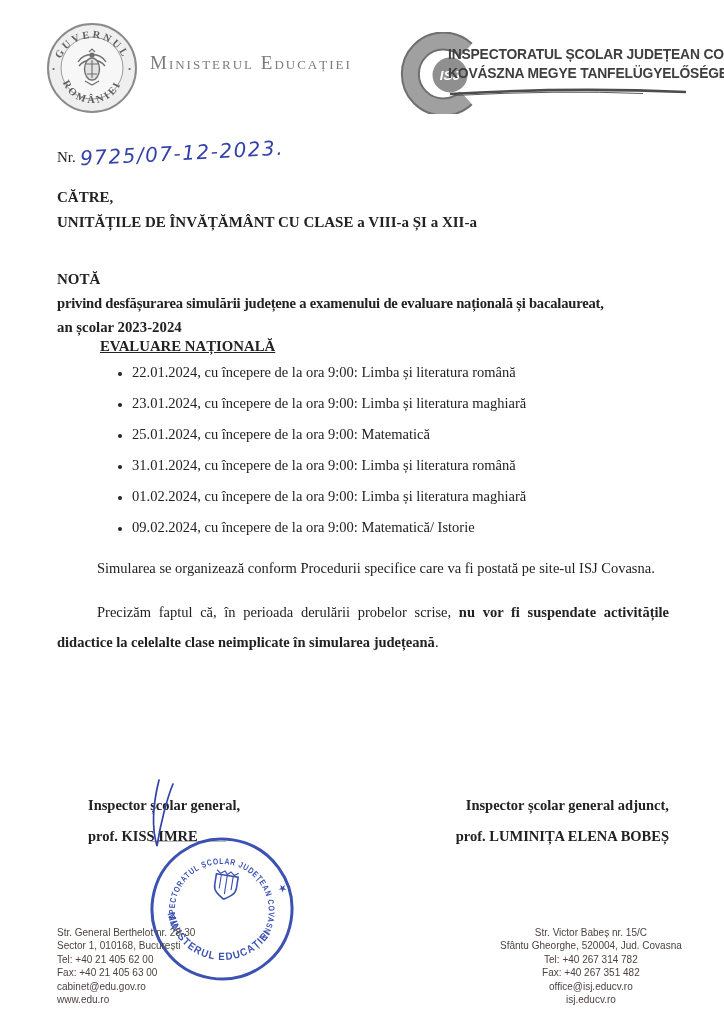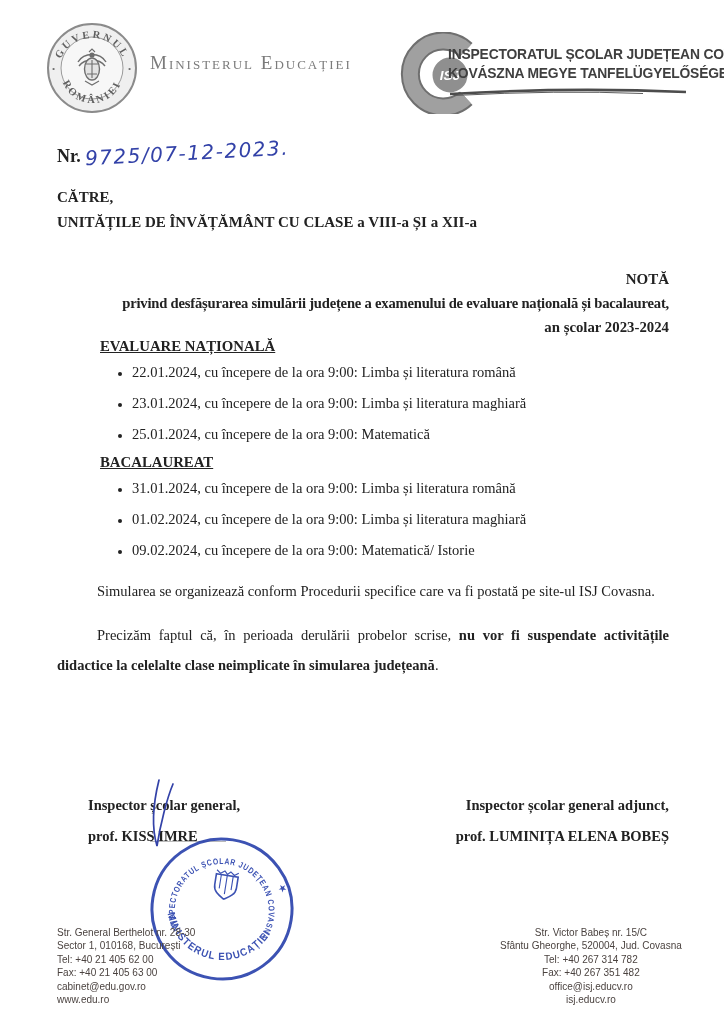--- a/index.html
+++ b/index.html
@@ -13,26 +13,26 @@
   .isj-logo{position:absolute;left:386px;top:32px;width:100px;height:82px;}
   .isj-titles{position:absolute;left:448px;top:45px;width:270px;
         font-family:"Liberation Sans",sans-serif;color:#3f3f3f;font-weight:bold;}
   .isj-titles .l{font-size:14.6px;line-height:19px;white-space:nowrap;
         transform:scaleX(.95);transform-origin:left;letter-spacing:-.2px;}
   .isj-swoosh{position:absolute;left:448px;top:86px;}
 
   
   .content{position:absolute;left:57px;top:143px;width:612px;}
   .docnr{height:34px;}
-  .docnr .lbl{font-weight:bold;font-size:18px;margin-top:12px;}
+  .docnr .lbl{font-weight:normal;font-size:15px;margin-top:12px;}
   .docnr .hand{display:inline-block;font-family:"DejaVu Sans",sans-serif;font-style:italic;
         color:#3342a8;font-size:20px;letter-spacing:1.5px;transform:rotate(-3deg) translateY(-2px);}
   .salutation{margin-top:12px;font-weight:bold;font-size:15px;}
   .addressee{margin-top:8px;font-weight:bold;font-size:15px;}
-  .titleblock{margin-top:40px;text-align:right;font-weight:bold;}
+  .titleblock{margin-top:40px;text-align:left;font-weight:bold;}
   .titleblock .t1{font-size:15px;}
   .titleblock .t2{font-size:14.6px;letter-spacing:-.2px;white-space:nowrap;margin-top:7px;}
   .titleblock .t3{font-size:14.8px;margin-top:7px;}
   .para{font-size:14.5px;line-height:30px;text-align:justify;text-indent:40px;}
   .intro{margin-top:24px;}
   .sect-head{font-weight:bold;font-size:14.8px;margin:2px 0 6px 43px;text-decoration:underline;}
   ul.dates{margin:0 0 8px 0;padding-left:75px;}
   ul.dates li{font-size:14.5px;line-height:22px;margin-bottom:9px;}
   ul.dates li::marker{font-size:12px;}
   .p2{}
@@ -122,21 +122,20 @@
     </div>
 
 
     <div class="sect-head">EVALUARE NAȚIONALĂ</div>
     <ul class="dates">
       <li>22.01.2024, cu începere de la ora 9:00: Limba și literatura română</li>
       <li>23.01.2024, cu începere de la ora 9:00: Limba și literatura maghiară</li>
       <li>25.01.2024, cu începere de la ora 9:00: Matematică</li>
     </ul>
 
-    <div class="sect-head">BACALAUREAT</div>
     <ul class="dates">
       <li>31.01.2024, cu începere de la ora 9:00: Limba și literatura română</li>
       <li>01.02.2024, cu începere de la ora 9:00: Limba și literatura maghiară</li>
       <li>09.02.2024, cu începere de la ora 9:00: Matematică/ Istorie</li>
     </ul>
 
     <p class="para p2">Simularea se organizează conform Procedurii specifice care va fi postată pe site-ul ISJ Covasna.</p>
 
     <p class="para p3"><span>Precizăm faptul că, în perioada derulării probelor scrise, </span><b>nu vor fi suspendate activitățile didactice la celelalte clase neimplicate în simularea județeană</b><span>.</span></p>
   </div>

